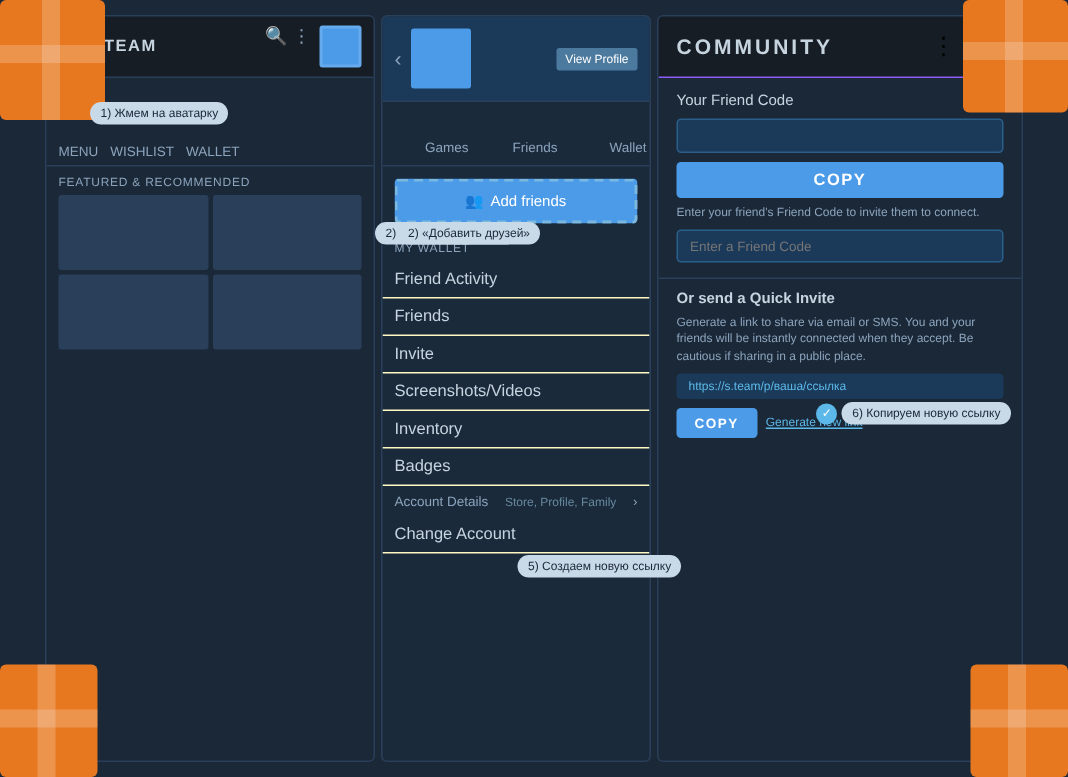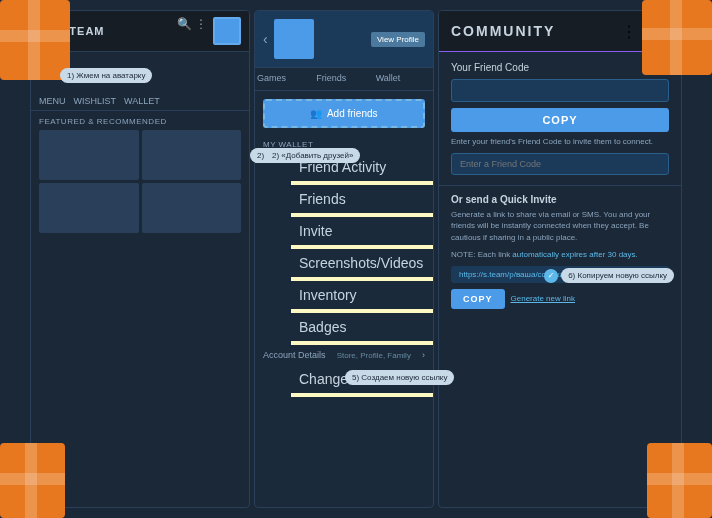--- a/index.html
+++ b/index.html
@@ -257,26 +257,27 @@
       white-space: nowrap;
     }
 
     .profile-tabs {
       display: flex;
       border-bottom: 1px solid #2a3f5a;
     }
 
     .profile-tab {
       flex: 1;
-      text-align: left;
+      text-align: right;
       padding: 5px 2px;
       font-size: 9px;
       color: #8ba4bc;
       cursor: pointer;
       border-bottom: 2px solid transparent;
+      margin-top: 20px;
     }
 
     .add-friends-btn {
       margin: 8px;
       background: #4c9be8;
       color: #fff;
       font-size: 10px;
       padding: 7px 10px;
       border-radius: 3px;
       cursor: pointer;
@@ -291,24 +292,23 @@
     .my-content-label {
       color: #8ba4bc;
       font-size: 8px;
       padding: 4px 8px;
       letter-spacing: 0.5px;
     }
 
     .menu-item {
       padding: 6px 8px;
       color: #c6d4df;
-      font-size: 14px;
-      cursor: pointer;
-      border-bottom: 4px solid #fef9c3;
-      margin-left: 36px;
+      font-size: 11px;
+      cursor: pointer;
+      border-bottom: 1px solid #fef9c3;
     }
 
     .menu-item-sub {
       padding: 5px 8px;
       color: #8ba4bc;
       font-size: 9px;
       cursor: pointer;
       display: flex;
       justify-content: space-between;
       align-items: center;
@@ -635,24 +635,20 @@
       <div class="section-label">Your Friend Code</div>
       <input class="code-input" type="text" value="" style="">
       <div class="copy-btn">COPY</div>
       <div class="invite-text">Enter your friend's Friend Code to invite them to connect.</div>
       <input class="enter-code-input" type="text" placeholder="Enter a Friend Code" style="">
     </div>
 
     <div class="quick-invite-section">
       <div class="quick-invite-title">Or send a Quick Invite</div>
       <div class="quick-invite-desc">Generate a link to share via email or SMS. You and your friends will be instantly connected when they accept. Be cautious if sharing in a public place.</div>
-      <div class="note-text">
-        <span>NOTE: Each link </span>
-        <span class="highlight">automatically expires after 30 days.</span>
-      </div>
       <div class="link-row">
         <span class="link-text">https://s.team/p/ваша/ссылка</span>
       </div>
       <div class="generate-row">
         <div class="copy-link-btn">COPY</div>
         <span class="generate-link-btn">Generate new link</span>
       </div>
     </div>
   </div>
 </div>

